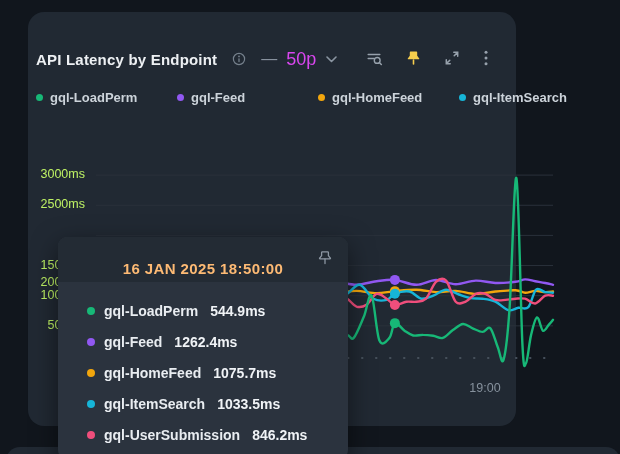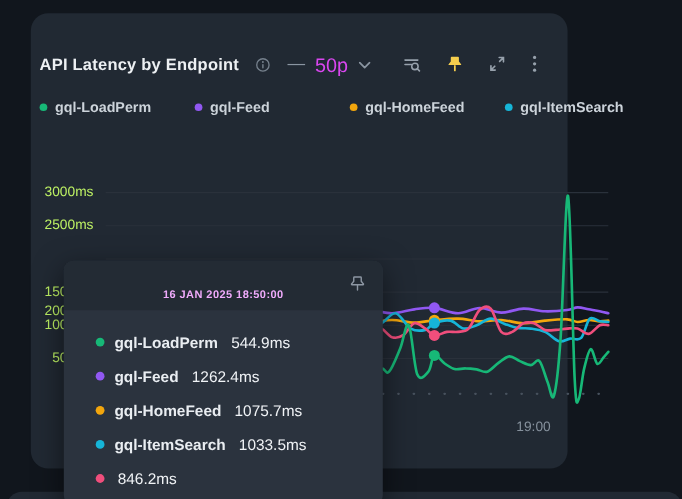--- a/index.html
+++ b/index.html
@@ -17,27 +17,27 @@
   .legend{position:absolute;left:8px;top:72px;width:568px;display:flex;flex-wrap:wrap;}
   .litem{width:141px;height:27px;display:flex;align-items:center;gap:7px;cursor:pointer;}
   .ldot{width:7px;height:7px;border-radius:50%;flex:none;}
   .llabel{font-size:13px;font-weight:600;color:#ccd3da;white-space:nowrap;}
   .ylab{position:absolute;width:55px;text-align:right;font-size:12.5px;color:#bef264;}
   .xlab{position:absolute;width:60px;text-align:center;font-size:12.5px;color:#86919d;}
   #chart-svg{position:absolute;left:0;top:0;z-index:2;pointer-events:none;}
   .tooltip{position:absolute;left:58px;top:237px;width:290px;height:222px;z-index:3;border-radius:9px;
            background:#2b333e;box-shadow:0 8px 26px rgba(0,0,0,.5);overflow:hidden;}
   .tt-head{height:45px;background:#232b34;display:flex;align-items:center;justify-content:center;position:relative;}
-  .tt-date{font-size:10px;font-weight:700;letter-spacing:.4px;color:#f0abfc;margin-top:17px;}
+  .tt-date{font-size:15px;font-weight:700;letter-spacing:.4px;color:#fdba74;margin-top:17px;}
   .tt-pin{position:absolute;right:14px;top:12px;width:18px;height:18px;cursor:pointer;display:flex;align-items:center;justify-content:center;}
   .tt-body{padding:13px 0 0 29px;}
   .tt-row{height:31px;display:flex;align-items:center;gap:9px;}
   .tt-dot{width:8px;height:8px;border-radius:50%;flex:none;}
   .tt-name{font-size:14px;font-weight:700;color:#e9edf1;}
-  .tt-val{font-size:14px;font-weight:400;color:#f0f3f6;margin-left:3px;}
+  .tt-val{font-size:14px;font-weight:700;color:#f0f3f6;margin-left:3px;}
 </style>
 </head>
 <body>
 
 <div class="page">
 
   <div class="card">
 
     <div class="hdr">
       <span class="title">API Latency by Endpoint</span>
@@ -166,17 +166,18 @@
         <span class="tt-name">gql-HomeFeed</span>
         <span class="tt-val">1075.7ms</span>
       </div>
       <div class="tt-row">
         <span class="tt-dot" style="background: rgb(22, 181, 216);"></span>
         <span class="tt-name">gql-ItemSearch</span>
         <span class="tt-val">1033.5ms</span>
       </div>
       <div class="tt-row">
         <span class="tt-dot" style="background: rgb(240, 78, 124);"></span>
+        <span class="tt-name">gql-UserSubmission</span>
         <span class="tt-val">846.2ms</span>
       </div>
     </div>
   </div>
 </div>
 
 </body></html>

